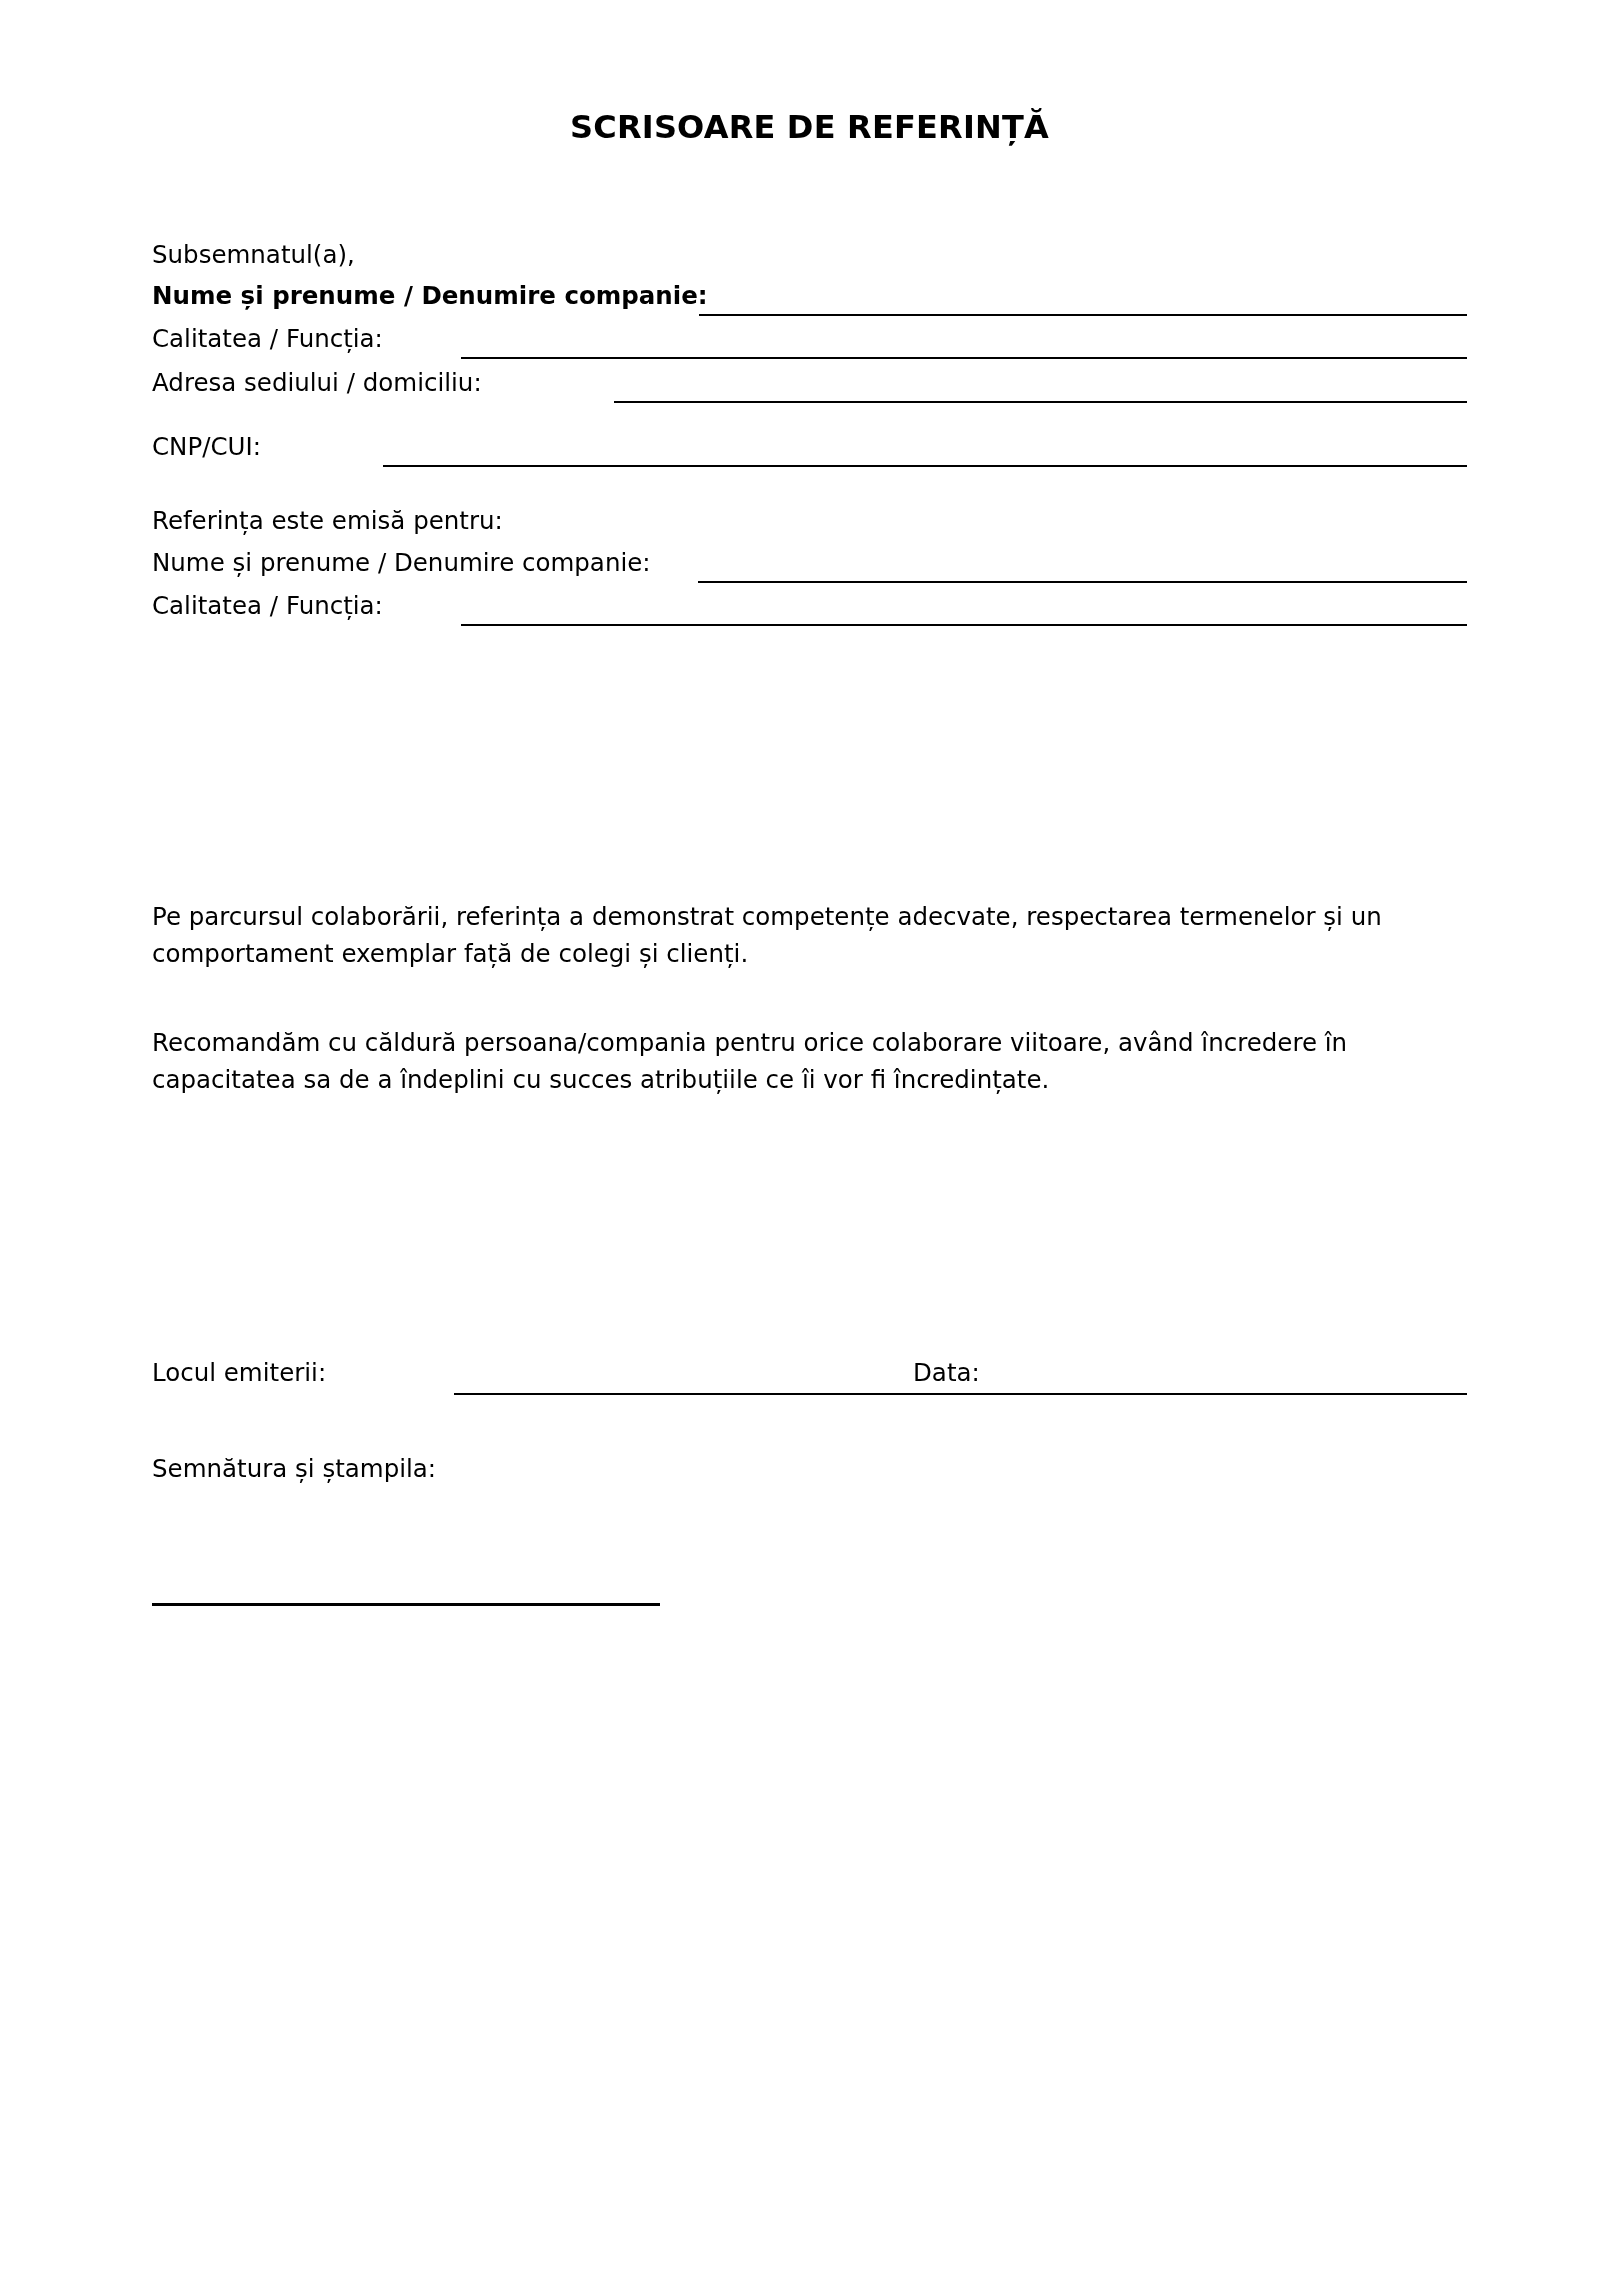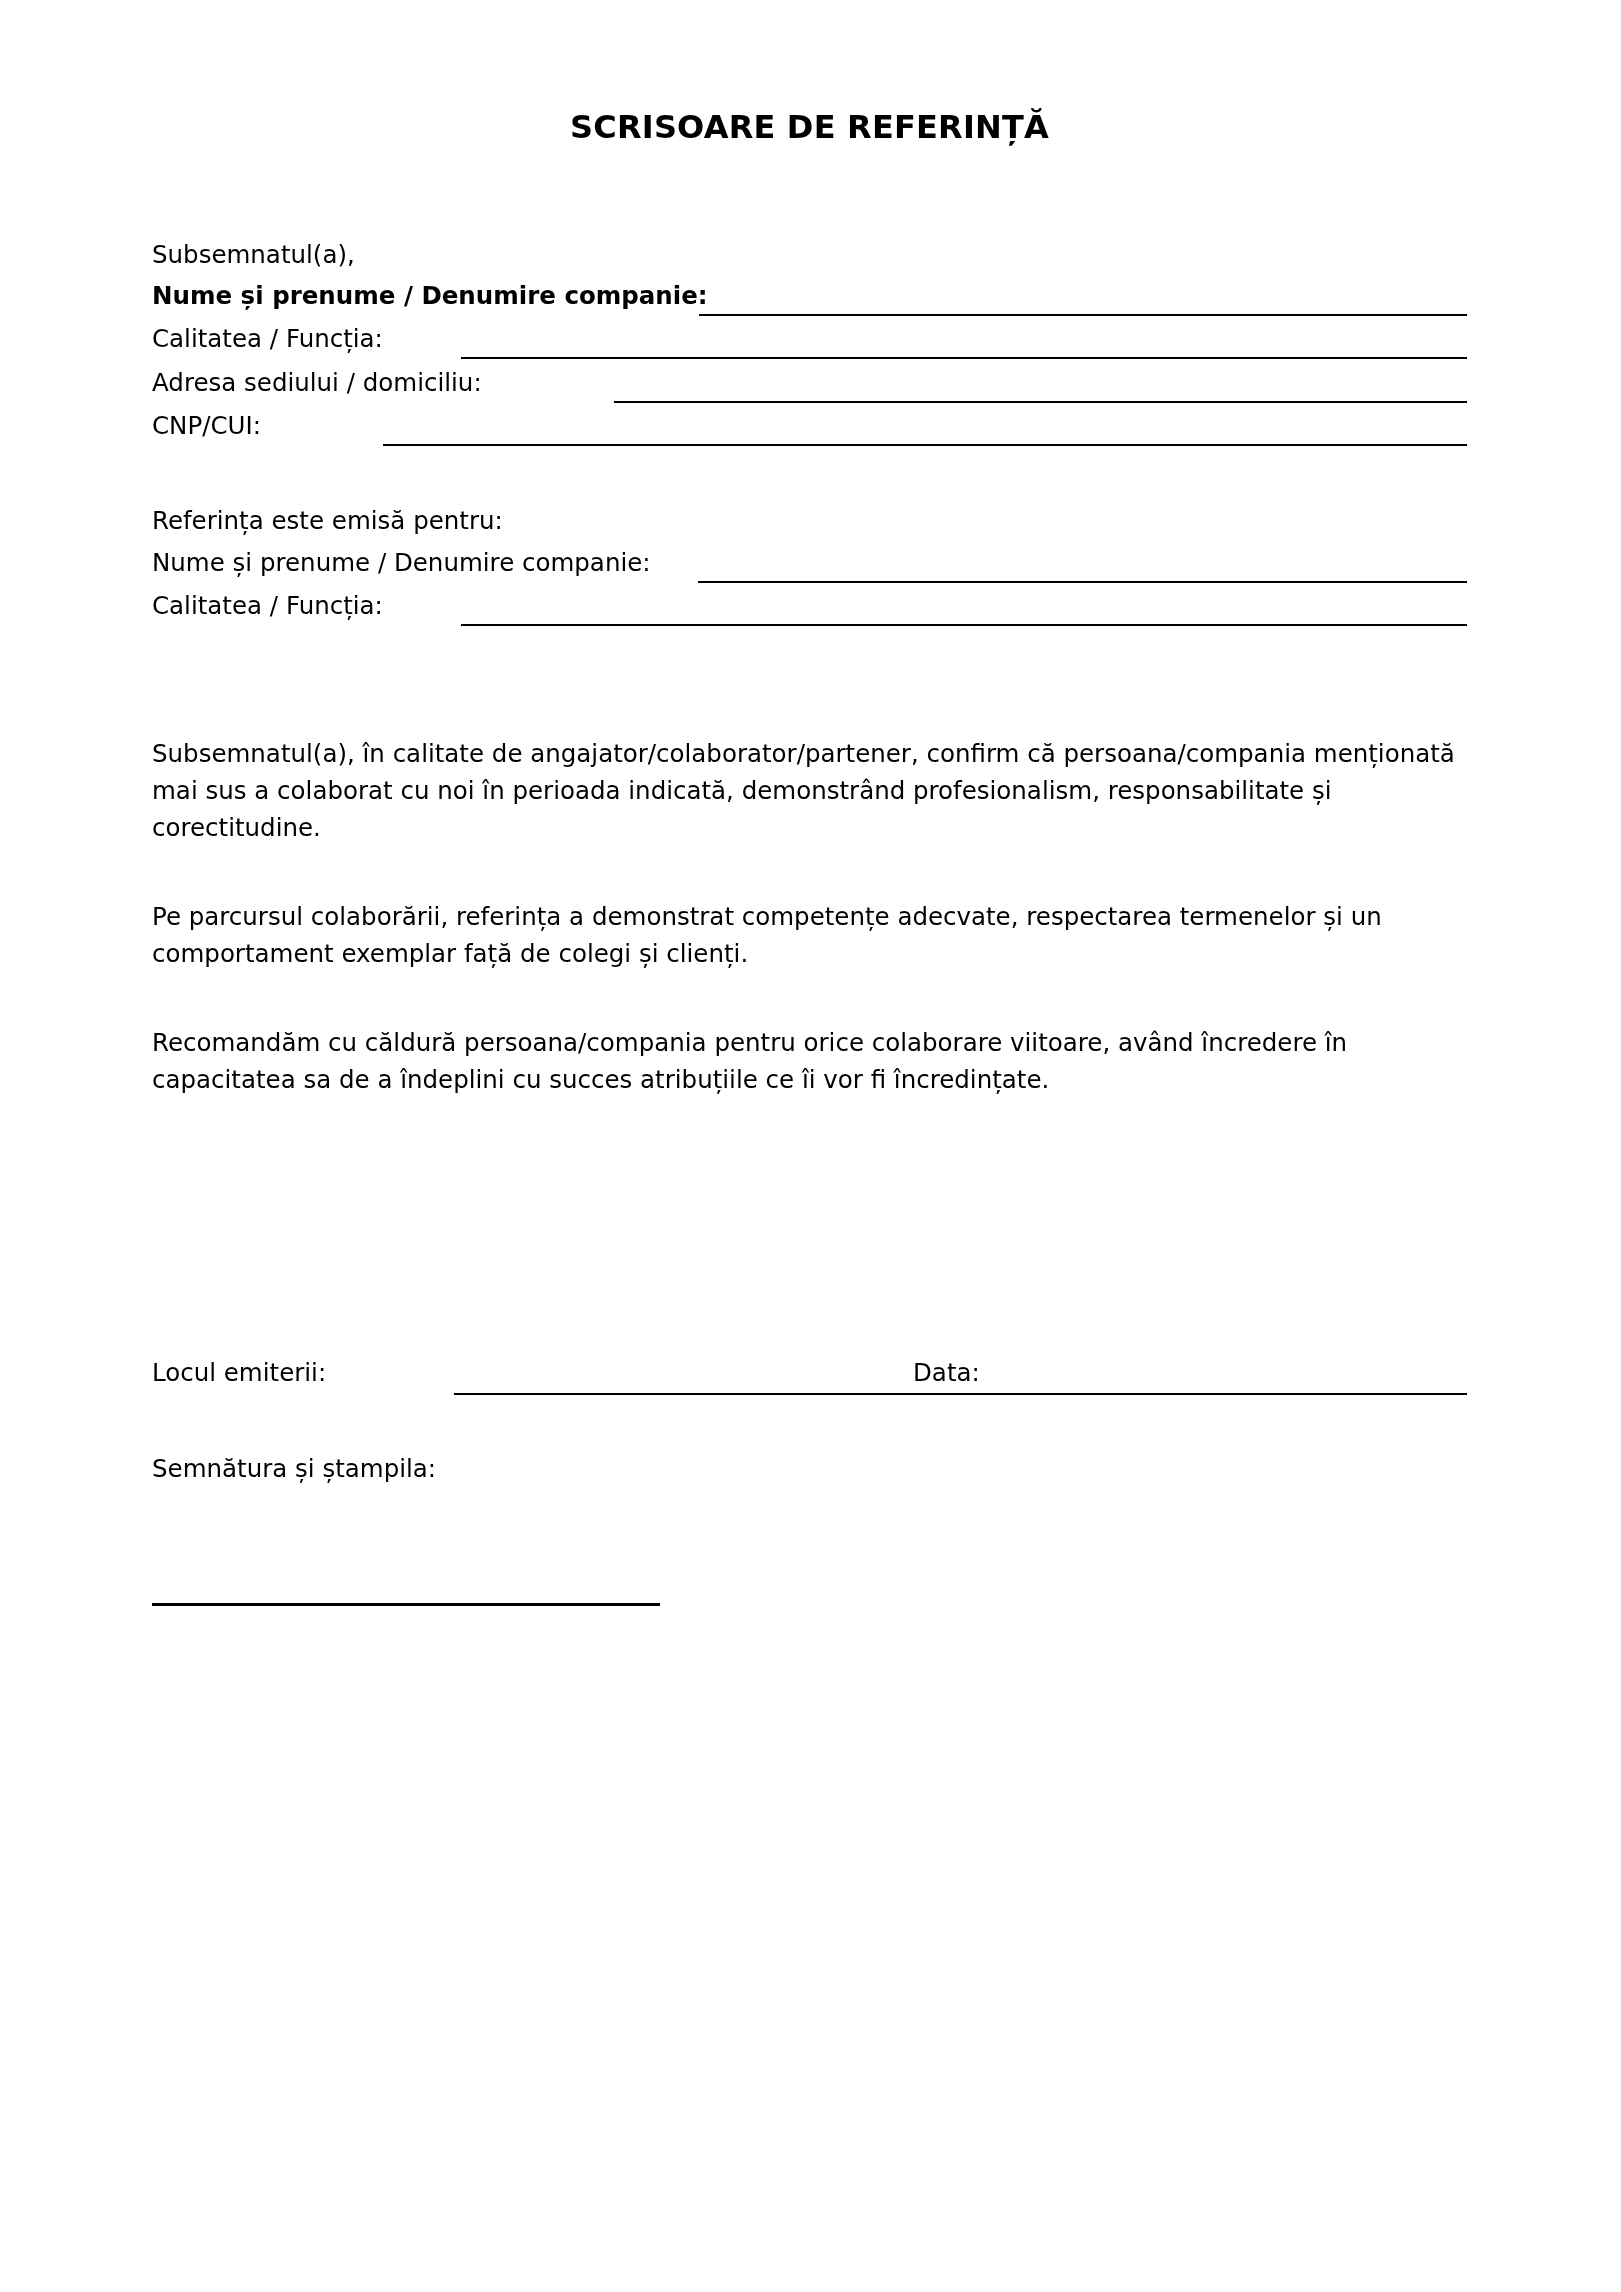--- a/index.html
+++ b/index.html
@@ -131,39 +131,38 @@
     <div class="field-row" style="top:322px;">
       <span class="field-label">Calitatea / Funcția:</span>
       <span class="field-rule" style="width:1006px;"></span>
     </div>
 
     <div class="field-row" style="top:366px;">
       <span class="field-label">Adresa sediului / domiciliu:</span>
       <span class="field-rule" style="width:853px;"></span>
     </div>
 
-    <div class="field-row" style="top:409px;">
+    <div class="field-row" style="top:430px;">
       <span class="field-label">CNP/CUI:</span>
       <span class="field-rule" style="width:1084px;"></span>
     </div>
 
     <div class="text-line bold" style="top:504px;">Referința este emisă pentru:</div>
 
     <div class="field-row" style="top:546px;">
       <span class="field-label">Nume și prenume / Denumire companie:</span>
       <span class="field-rule" style="width:769px;"></span>
     </div>
 
     <div class="field-row" style="top:589px;">
       <span class="field-label">Calitatea / Funcția:</span>
       <span class="field-rule" style="width:1006px;"></span>
     </div>
 
 
-    <div class="para" style="top:735px;">Subsemnatul(a), în calitate de angajator/colaborator/partener, confirm că persoana/compania menționată mai sus a colaborat cu noi în perioada indicată, demonstrând profesionalism, responsabilitate și corectitudine.</div>
 
     <div class="para" style="top:898px;">Pe parcursul colaborării, referința a demonstrat competențe adecvate, respectarea termenelor și un comportament exemplar față de colegi și clienți.</div>
 
     <div class="para" style="top:1024px;">Recomandăm cu căldură persoana/compania pentru orice colaborare viitoare, având încredere în capacitatea sa de a îndeplini cu succes atribuțiile ce îi vor fi încredințate.</div>
 
 
     <div class="footer-row" style="top:1356px;">
       <span class="lbl" style="left:0;text-align:center;">Locul emiterii:</span>
       <span class="lbl" style="left:761px;">Data:</span>
       <span class="footer-rule" style="left:302px; width:1013px;"></span>

